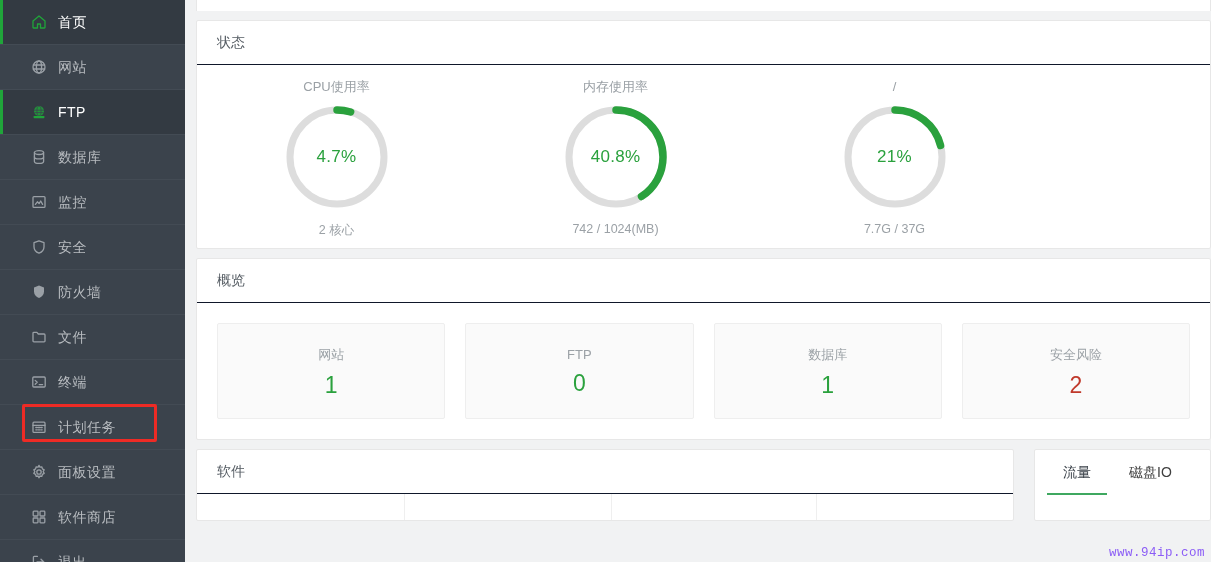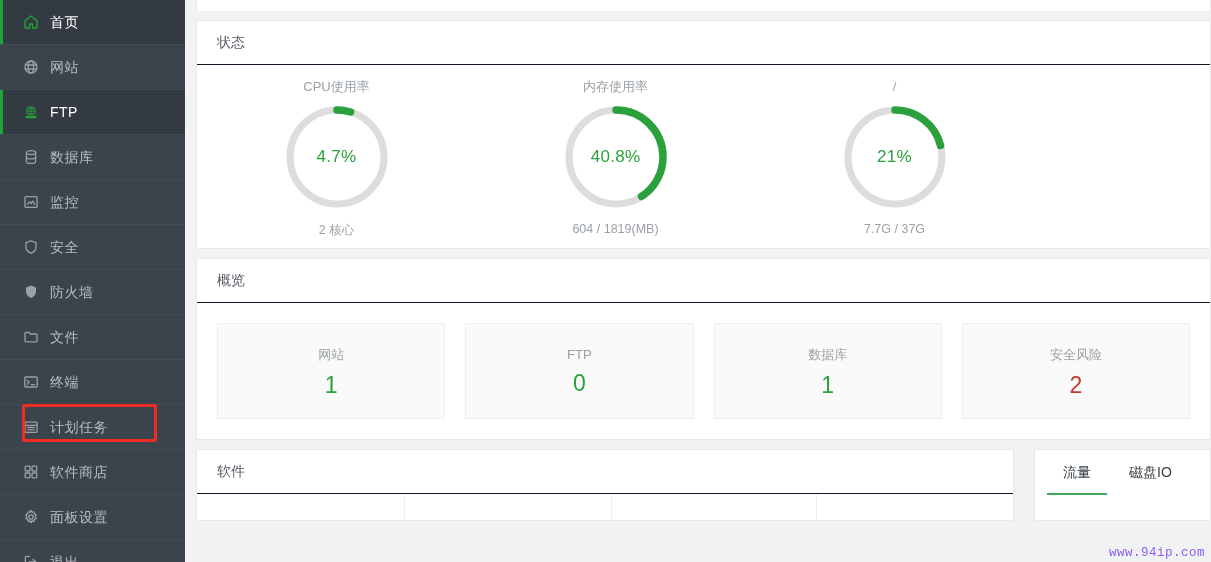--- a/index.html
+++ b/index.html
@@ -17,21 +17,21 @@
     background: #3b434c;
     flex: 0 0 185px;
     position: relative;
     overflow: hidden;
   }
   .nav-item {
     position: relative;
     height: 45px;
     display: flex;
     align-items: center;
-    padding-left: 22px;
+    padding-left: 30px;
     color: #b8bcc0;
     font-size: 14px;
     border-bottom: 1px solid #434b54;
     cursor: pointer;
     user-select: none;
   }
   .nav-item .nav-ico {
     width: 18px; height: 18px;
     margin-right: 10px;
     display: inline-flex;
@@ -349,36 +349,36 @@
               <rect x="2" y="3.2" width="12" height="10.2" rx="1" fill="none" stroke="currentColor" stroke-width="1.3" stroke-linecap="round" stroke-linejoin="round"></rect>
               <path fill="none" stroke="currentColor" stroke-width="1.3" stroke-linecap="round" stroke-linejoin="round" d="M2 6.3h12"></path>
               <path fill="none" stroke="currentColor" stroke-width="1.3" stroke-linecap="round" stroke-linejoin="round" d="M4.8 8.5h1.4M7.3 8.5h1.4M9.8 8.5h1.4M4.8 10.8h1.4M7.3 10.8h1.4M9.8 10.8h1.4"></path>
             </svg>
           </span>
           <span class="nav-label">计划任务</span>
         </div>
         <div class="nav-item">
           <span class="nav-ico">
             <svg width="16" height="16" viewBox="0 0 16 16">
+              <circle cx="8" cy="8" r="2.2" fill="none" stroke="currentColor" stroke-width="1.3" stroke-linecap="round" stroke-linejoin="round"></circle>
+              <path fill="none" stroke="currentColor" stroke-width="1.3" stroke-linecap="round" stroke-linejoin="round" d="M8 1.4l.9 1.8 2-.3.5 2 1.8.9-1 1.8 1 1.8-1.8.9-.5 2-2-.3-.9 1.8-.9-1.8-2 .3-.5-2-1.8-.9 1-1.8-1-1.8 1.8-.9.5-2 2 .3z"></path>
+            </svg>
+          </span>
+          <span class="nav-label">面板设置</span>
+        </div>
+        <div class="nav-item">
+          <span class="nav-ico">
+            <svg width="16" height="16" viewBox="0 0 16 16">
               <rect x="2.2" y="2.2" width="4.8" height="4.8" rx=".7" fill="none" stroke="currentColor" stroke-width="1.3" stroke-linecap="round" stroke-linejoin="round"></rect>
               <rect x="9" y="2.2" width="4.8" height="4.8" rx=".7" fill="none" stroke="currentColor" stroke-width="1.3" stroke-linecap="round" stroke-linejoin="round"></rect>
               <rect x="2.2" y="9" width="4.8" height="4.8" rx=".7" fill="none" stroke="currentColor" stroke-width="1.3" stroke-linecap="round" stroke-linejoin="round"></rect>
               <rect x="9" y="9" width="4.8" height="4.8" rx=".7" fill="none" stroke="currentColor" stroke-width="1.3" stroke-linecap="round" stroke-linejoin="round"></rect>
             </svg>
           </span>
           <span class="nav-label">软件商店</span>
-        </div>
-        <div class="nav-item">
-          <span class="nav-ico">
-            <svg width="16" height="16" viewBox="0 0 16 16">
-              <circle cx="8" cy="8" r="2.2" fill="none" stroke="currentColor" stroke-width="1.3" stroke-linecap="round" stroke-linejoin="round"></circle>
-              <path fill="none" stroke="currentColor" stroke-width="1.3" stroke-linecap="round" stroke-linejoin="round" d="M8 1.4l.9 1.8 2-.3.5 2 1.8.9-1 1.8 1 1.8-1.8.9-.5 2-2-.3-.9 1.8-.9-1.8-2 .3-.5-2-1.8-.9 1-1.8-1-1.8 1.8-.9.5-2 2 .3z"></path>
-            </svg>
-          </span>
-          <span class="nav-label">面板设置</span>
         </div>
         <div class="nav-item">
           <span class="nav-ico">
             <svg width="16" height="16" viewBox="0 0 16 16">
               <path fill="none" stroke="currentColor" stroke-width="1.3" stroke-linecap="round" stroke-linejoin="round" d="M6.4 2.4H3.2a.8.8 0 0 0-.8.8v9.6a.8.8 0 0 0 .8.8h3.2"></path>
               <path fill="none" stroke="currentColor" stroke-width="1.3" stroke-linecap="round" stroke-linejoin="round" d="M10 5.2L12.8 8 10 10.8M12.8 8H6"></path>
             </svg>
           </span>
           <span class="nav-label">退出</span>
         </div>
@@ -410,21 +410,21 @@
             <div class="gauge-title">
               <span>内存使用率</span>
             </div>
             <div class="ring-wrap">
               <svg width="108" height="108" viewBox="0 0 108 108">
                 <circle cx="54" cy="54" r="47" fill="none" stroke="#dddddd" stroke-width="7"></circle>
                 <circle cx="54" cy="54" r="47" fill="none" stroke="#2aa13d" stroke-width="7.5" stroke-linecap="round" stroke-dasharray="120.49 174.82" transform="rotate(-90 54 54)"></circle>
               </svg>
               <div class="ring-val">40.8%</div>
             </div>
-            <div class="gauge-sub">604 / 1819(MB)</div>
+            <div class="gauge-sub">742 / 1024(MB)</div>
           </div>
           <div class="gauge-cell">
             <div class="gauge-title">
               <span>/</span>
             </div>
             <div class="ring-wrap">
               <svg width="108" height="108" viewBox="0 0 108 108">
                 <circle cx="54" cy="54" r="47" fill="none" stroke="#dddddd" stroke-width="7"></circle>
                 <circle cx="54" cy="54" r="47" fill="none" stroke="#2aa13d" stroke-width="7.5" stroke-linecap="round" stroke-dasharray="62.02 233.29" transform="rotate(-90 54 54)"></circle>
               </svg>

